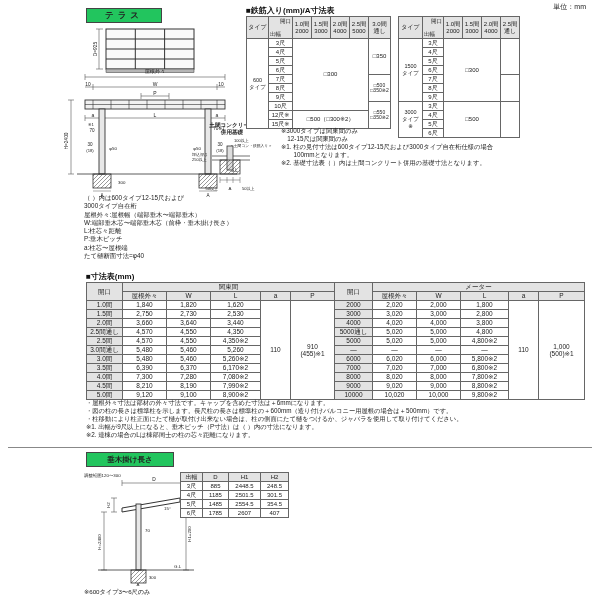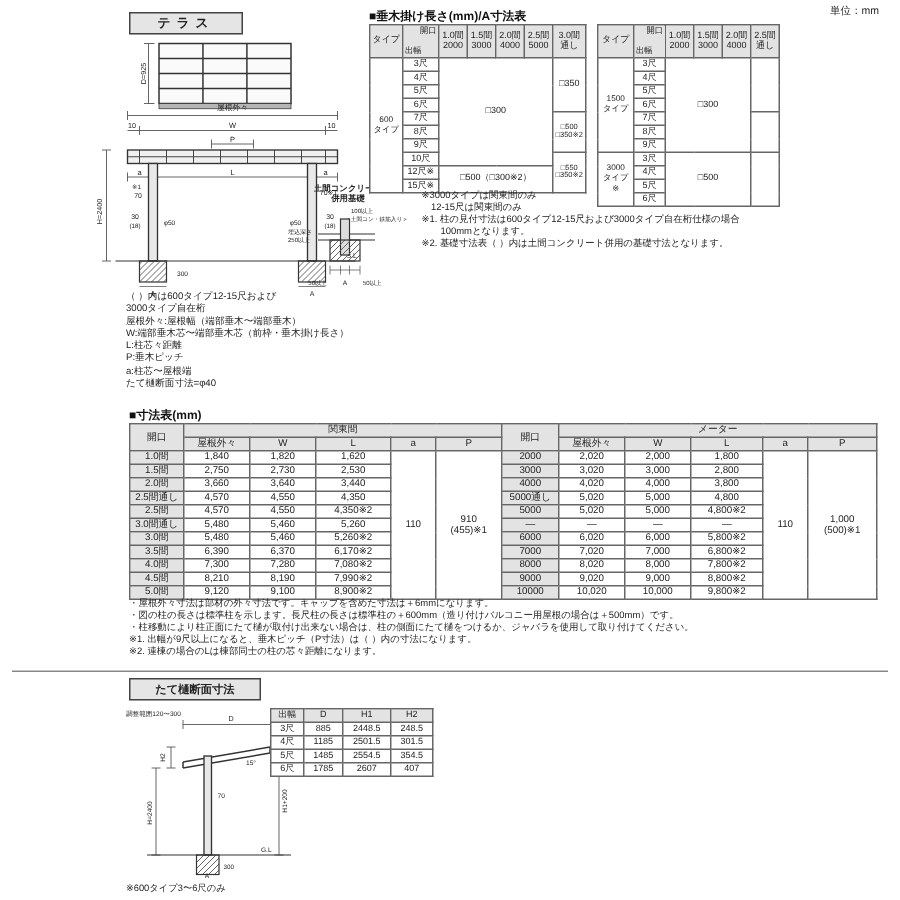--- a/index.html
+++ b/index.html
@@ -1,20 +1,20 @@
 <!DOCTYPE html>
 <html><head>
 <meta charset="utf-8">
 <style>
   html,body{margin:0;padding:0;}
   body{width:600px;height:600px;position:relative;background:#fff;color:#222;
        font-family:"Liberation Sans","DejaVu Sans",sans-serif;overflow:hidden;}
   .abs{position:absolute;}
   .title{font-weight:bold;font-size:8px;color:#111;}
-  .boxlabel{border:1.5px solid #444;text-align:center;font-weight:bold;background:#e5e5e5;}
+  .boxlabel{border:1.5px solid #444;text-align:center;font-weight:bold;background:#22c55e;}
   table{border-collapse:collapse;table-layout:fixed;background:#fff;}
   td,th{border:1px solid #666;padding:0 1px;white-space:pre-line;overflow:hidden;
         font-weight:normal;color:#222;}
   .ftable td,.ftable th{font-size:6px;line-height:7px;height:8px;text-align:center;}
   .ftable th{background:#e3e3e3;}
   .dtable td,.dtable th{font-size:6.5px;line-height:7.5px;height:8px;text-align:center;}
   .dtable th{background:#e3e3e3;}
   .ctable td,.ctable th{font-size:6px;line-height:7px;height:8px;text-align:center;}
   .ctable th{background:#e3e3e3;}
   td.hl{background:#e3e3e3;}
@@ -165,21 +165,21 @@
     <div>（ ）内は600タイプ12-15尺および</div>
     <div>3000タイプ自在桁</div>
     <div>屋根外々:屋根幅（端部垂木〜端部垂木）</div>
     <div>W:端部垂木芯〜端部垂木芯（前枠・垂木掛け長さ）</div>
     <div>L:柱芯々距離</div>
     <div>P:垂木ピッチ</div>
     <div>a:柱芯〜屋根端</div>
     <div>たて樋断面寸法=φ40</div>
   </div>
 
-<div class="abs title" style="left:246px;top:5px;">■垂木掛け長さ(mm)/A寸法表</div>
+<div class="abs title" style="left:246px;top:5px;">■鉄筋入り(mm)/A寸法表</div>
 
 <table class="abs ftable" style="left:246px;top:16px;">
   <colgroup>
       <col style="width:22px">
       <col style="width:24px">
       <col style="width:19px">
       <col style="width:19px">
       <col style="width:19px">
       <col style="width:19px">
       <col style="width:22px">
@@ -486,21 +486,21 @@
 <div class="abs notes" style="left:86px;top:399px;width:505px;">
     <div>・屋根外々寸法は部材の外々寸法です。キャップを含めた寸法は＋6mmになります。</div>
     <div>・図の柱の長さは標準柱を示します。長尺柱の長さは標準柱の＋600mm（造り付けバルコニー用屋根の場合は＋500mm）です。</div>
     <div>・柱移動により柱正面にたて樋が取付け出来ない場合は、柱の側面にたて樋をつけるか、ジャバラを使用して取り付けてください。</div>
     <div>※1. 出幅が9尺以上になると、垂木ピッチ（P寸法）は（ ）内の寸法になります。</div>
     <div>※2. 連棟の場合のLは棟部同士の柱の芯々距離になります。</div>
   </div>
 
 <div class="abs divider" style="left:8px;top:447px;width:584px;height:0;"></div>
 
-<div class="abs boxlabel" style="left:86px;top:452px;width:86px;height:13px;font-size:7.5px;line-height:13px;">たて樋断面寸法</div>
+<div class="abs boxlabel" style="left:86px;top:452px;width:86px;height:13px;font-size:7.5px;line-height:13px;">垂木掛け長さ</div>
 
 <svg class="abs" style="left:82px;top:468px;" width="115" height="118" viewBox="0 0 115 118">
   <defs>
       <pattern id="hatch3" width="4" height="4" patternUnits="userSpaceOnUse">
         <path d="M0,4 L4,0" stroke="#555" stroke-width="0.6"></path>
       </pattern>
     </defs>
   <text x="2" y="9" font-size="4.4">調整範囲120〜300</text>
   <g stroke="#555" stroke-width="0.6">
     <line x1="40" y1="15" x2="104" y2="15"></line>

